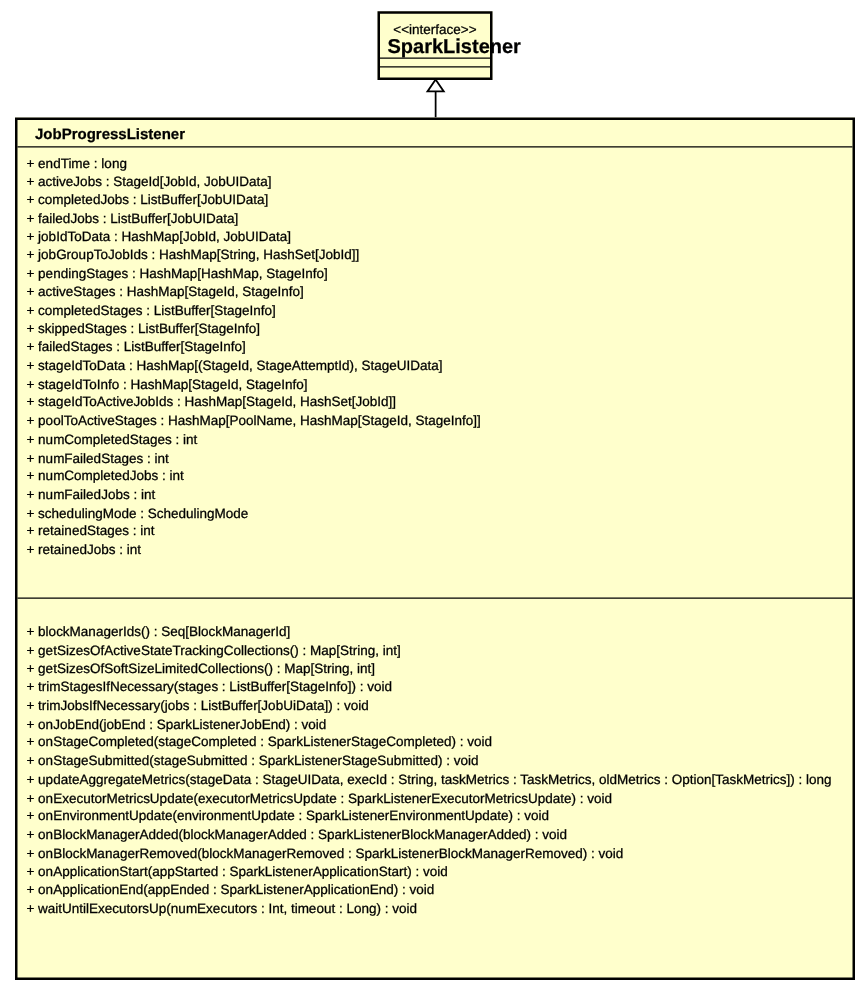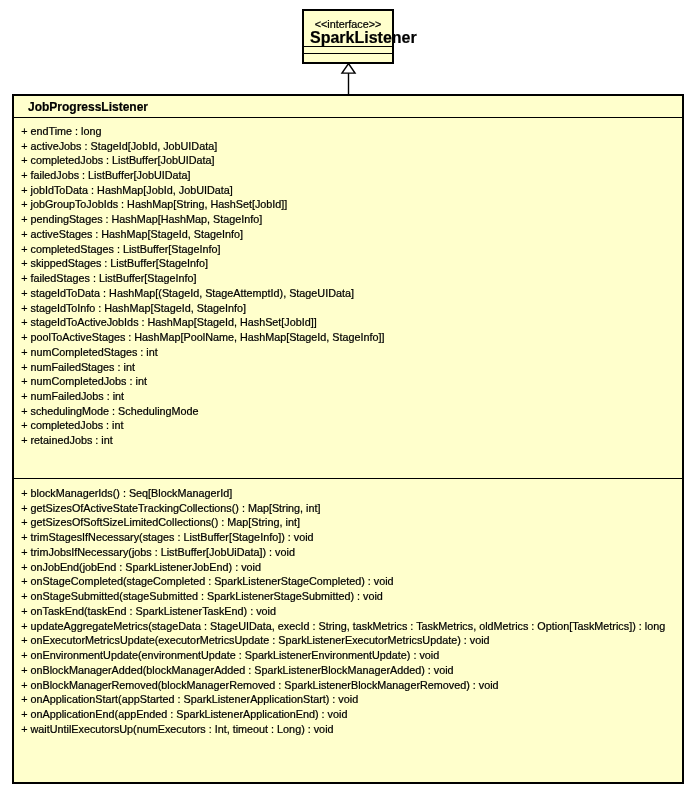--- a/index.html
+++ b/index.html
@@ -10,21 +10,21 @@
   .iface-box{left:302px;top:9px;width:92px;height:55px;}
   .iface-header{text-align:center;height:36px;box-sizing:border-box;border-bottom:1px solid #000;}
   .iface-stereotype{-webkit-text-stroke:0.22px #000000;font-size:10.8px;line-height:14px;color:#000;padding-top:5.7px;}
   .iface-name{-webkit-text-stroke:0.2px #000000;font-size:16px;font-weight:bold;line-height:13.8px;color:#000;padding-left:6px;}
   .iface-attrs{height:6px;border-bottom:1px solid #000;}
   .iface-methods{height:8px;}
   .main-box{left:12px;top:94px;width:672px;height:690px;}
   .main-title{-webkit-text-stroke:0.2px #000000;text-align:left;padding-left:14px;font-size:12px;font-weight:bold;height:22px;line-height:22px;box-sizing:border-box;border-bottom:1px solid #000;}
   .section{padding:0;}
   #attr-section{padding-top:5.8px;height:360px;box-sizing:border-box;}
-  #meth-section{padding-top:7px;}
+  #meth-section{padding-top:20px;}
   .sep{border-top:1px solid #000;}
   .member{-webkit-text-stroke:0.22px #000000;font-size:10.8px;line-height:14.74px;color:#000;padding-left:7.2px;white-space:pre;}
   .connector{position:absolute;}
 </style>
 </head>
 <body>
 
 <div class="diagram">
   <div class="uml-box iface-box">
     <div class="iface-header">
@@ -56,33 +56,32 @@
         <div class="member">+ failedStages : ListBuffer[StageInfo]</div>
         <div class="member">+ stageIdToData : HashMap[(StageId, StageAttemptId), StageUIData]</div>
         <div class="member">+ stageIdToInfo : HashMap[StageId, StageInfo]</div>
         <div class="member">+ stageIdToActiveJobIds : HashMap[StageId, HashSet[JobId]]</div>
         <div class="member">+ poolToActiveStages : HashMap[PoolName, HashMap[StageId, StageInfo]]</div>
         <div class="member">+ numCompletedStages : int</div>
         <div class="member">+ numFailedStages : int</div>
         <div class="member">+ numCompletedJobs : int</div>
         <div class="member">+ numFailedJobs : int</div>
         <div class="member">+ schedulingMode : SchedulingMode</div>
-        <div class="member">+ completedJobs : int</div>
+        <div class="member">+ retainedStages : int</div>
         <div class="member">+ retainedJobs : int</div>
       </div>
     <div class="section sep" id="meth-section">
         <div class="member">+ blockManagerIds() : Seq[BlockManagerId]</div>
         <div class="member">+ getSizesOfActiveStateTrackingCollections() : Map[String, int]</div>
         <div class="member">+ getSizesOfSoftSizeLimitedCollections() : Map[String, int]</div>
         <div class="member">+ trimStagesIfNecessary(stages : ListBuffer[StageInfo]) : void</div>
         <div class="member">+ trimJobsIfNecessary(jobs : ListBuffer[JobUiData]) : void</div>
         <div class="member">+ onJobEnd(jobEnd : SparkListenerJobEnd) : void</div>
         <div class="member">+ onStageCompleted(stageCompleted : SparkListenerStageCompleted) : void</div>
         <div class="member">+ onStageSubmitted(stageSubmitted : SparkListenerStageSubmitted) : void</div>
-        <div class="member">+ onTaskEnd(taskEnd : SparkListenerTaskEnd) : void</div>
         <div class="member">+ updateAggregateMetrics(stageData : StageUIData, execId : String, taskMetrics : TaskMetrics, oldMetrics : Option[TaskMetrics]) : long</div>
         <div class="member">+ onExecutorMetricsUpdate(executorMetricsUpdate : SparkListenerExecutorMetricsUpdate) : void</div>
         <div class="member">+ onEnvironmentUpdate(environmentUpdate : SparkListenerEnvironmentUpdate) : void</div>
         <div class="member">+ onBlockManagerAdded(blockManagerAdded : SparkListenerBlockManagerAdded) : void</div>
         <div class="member">+ onBlockManagerRemoved(blockManagerRemoved : SparkListenerBlockManagerRemoved) : void</div>
         <div class="member">+ onApplicationStart(appStarted : SparkListenerApplicationStart) : void</div>
         <div class="member">+ onApplicationEnd(appEnded : SparkListenerApplicationEnd) : void</div>
         <div class="member">+ waitUntilExecutorsUp(numExecutors : Int, timeout : Long) : void</div>
       </div>
   </div>

